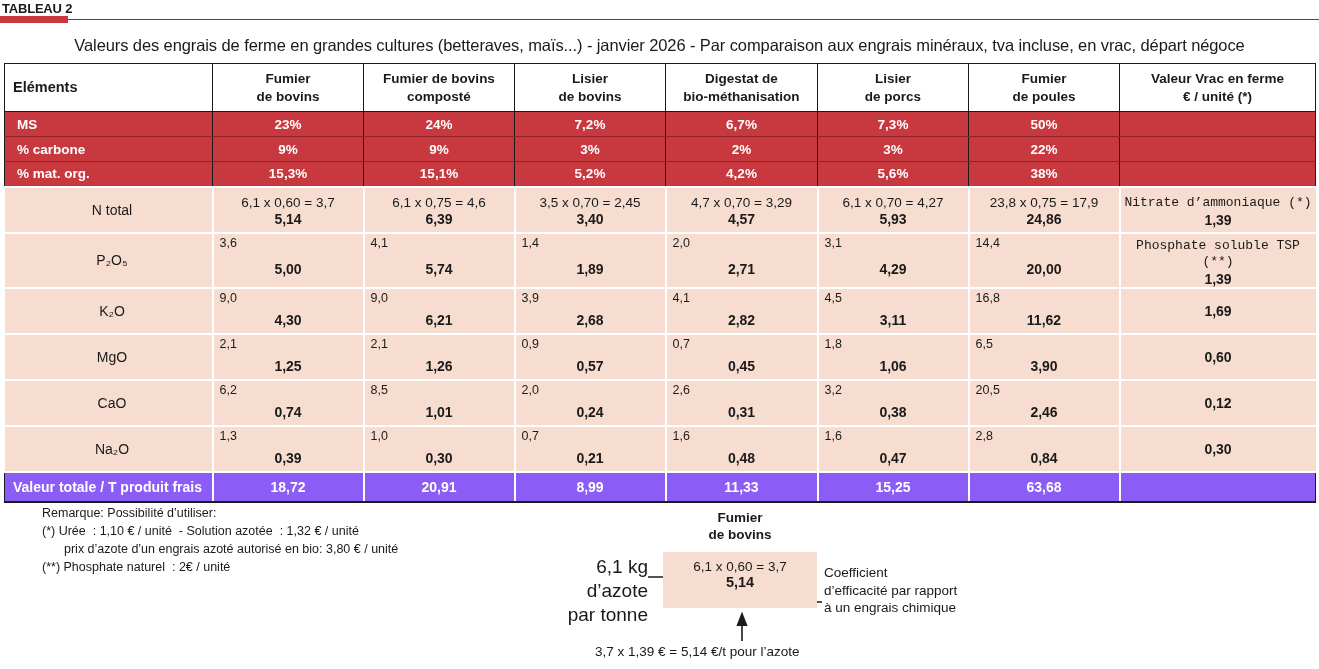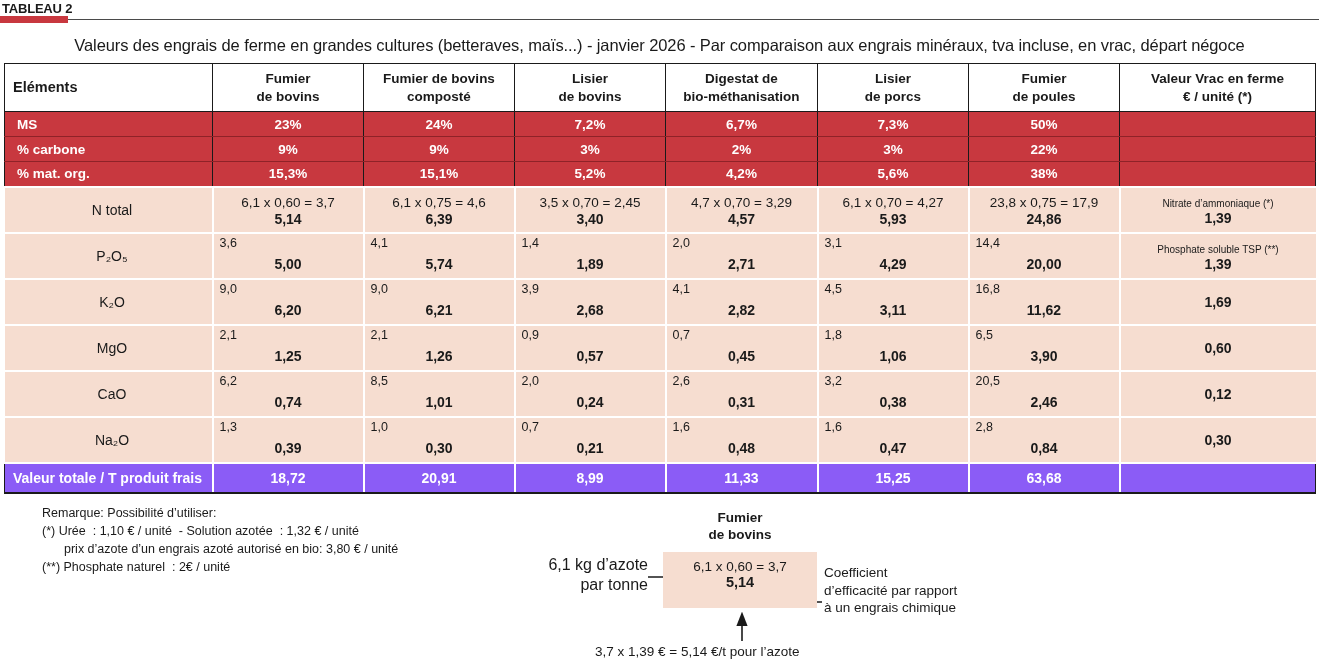--- a/index.html
+++ b/index.html
@@ -31,21 +31,21 @@
 
   tr.nut{height:46px;}
   tr.nut th, tr.nut td{background:#f6ddd0;border:2px solid #fff;font-size:14px;font-weight:normal;}
   tr.nut th{text-align:center;padding-left:8px;border-left:none;}
   tr.nut td{position:relative;text-align:center;}
   tr.nut td.refcell{border-right:none;}
   .qty{position:absolute;top:2px;left:6px;font-size:12.5px;}
   .formula{padding-top:4px;font-size:13.5px;line-height:1.2;}
   .val{font-weight:bold;font-size:14px;line-height:1.2;}
   td.qcell .val{padding-top:18px;}
-  .ref-label{padding-top:4px;font-size:10px;line-height:1.3;}
+  .ref-label{padding-top:4px;font-size:13px;line-height:1.3;font-family:Liberation Mono, monospace;}
   .ref-val{font-weight:bold;font-size:14px;}
   td.ref-only{vertical-align:middle;}
   td.ref-only .ref-val{padding-top:0;}
 
   tr.total{height:30px;}
   tr.total th, tr.total td{background:#8b5cf6;color:#fff;font-weight:bold;font-size:14px;
     border-left:2px solid #fff;border-right:2px solid #fff;border-top:2px solid #fff;
     border-bottom:2px solid #1a1a1a;}
   tr.total th{text-align:left;padding-left:8px;border-left:1px solid #1a1a1a;}
   tr.total td{text-align:center;}
@@ -56,21 +56,21 @@
   .remarks .indent{padding-left:22px;}
 
   .diagram{position:absolute;top:508px;left:540px;width:480px;height:160px;}
   .dg-title{position:absolute;top:2px;left:120px;width:160px;text-align:center;
     font-weight:bold;font-size:13.5px;line-height:1.25;white-space:pre-line;}
   .dg-box{position:absolute;top:44px;left:123px;width:154px;height:56px;background:#f6ddd0;
     text-align:center;}
   .dg-formula{padding-top:7px;font-size:13.5px;}
   .dg-value{font-weight:bold;font-size:14.5px;}
   .dg-left{position:absolute;top:47px;left:0px;width:108px;text-align:right;
-    font-size:16px;line-height:1.25;white-space:pre-line;}
+    font-size:19px;line-height:1.25;white-space:pre-line;}
   .dg-right{position:absolute;top:56px;left:284px;width:190px;text-align:left;
     font-size:13.5px;line-height:1.3;white-space:pre-line;}
   .dg-bottom{position:absolute;top:136px;left:55px;width:320px;text-align:left;font-size:13.5px;}
   .dg-svg{position:absolute;top:0;left:0;}
 </style>
 </head>
 <body>
 
 <div class="tag">TABLEAU 2</div>
 <div class="page-rule"></div>
@@ -195,21 +195,21 @@
         </td>
         <td class="refcell">
           <div class="ref-label">Phosphate soluble TSP (**)</div>
           <div class="ref-val">1,39</div>
         </td>
       </tr>
       <tr class="nut">
         <th>K₂O</th>
         <td class="qcell">
           <span class="qty">9,0</span>
-          <div class="val">6,20</div>
+          <div class="val">4,30</div>
         </td>
         <td class="qcell">
           <span class="qty">9,0</span>
           <div class="val">6,21</div>
         </td>
         <td class="qcell">
           <span class="qty">3,9</span>
           <div class="val">2,68</div>
         </td>
         <td class="qcell">

